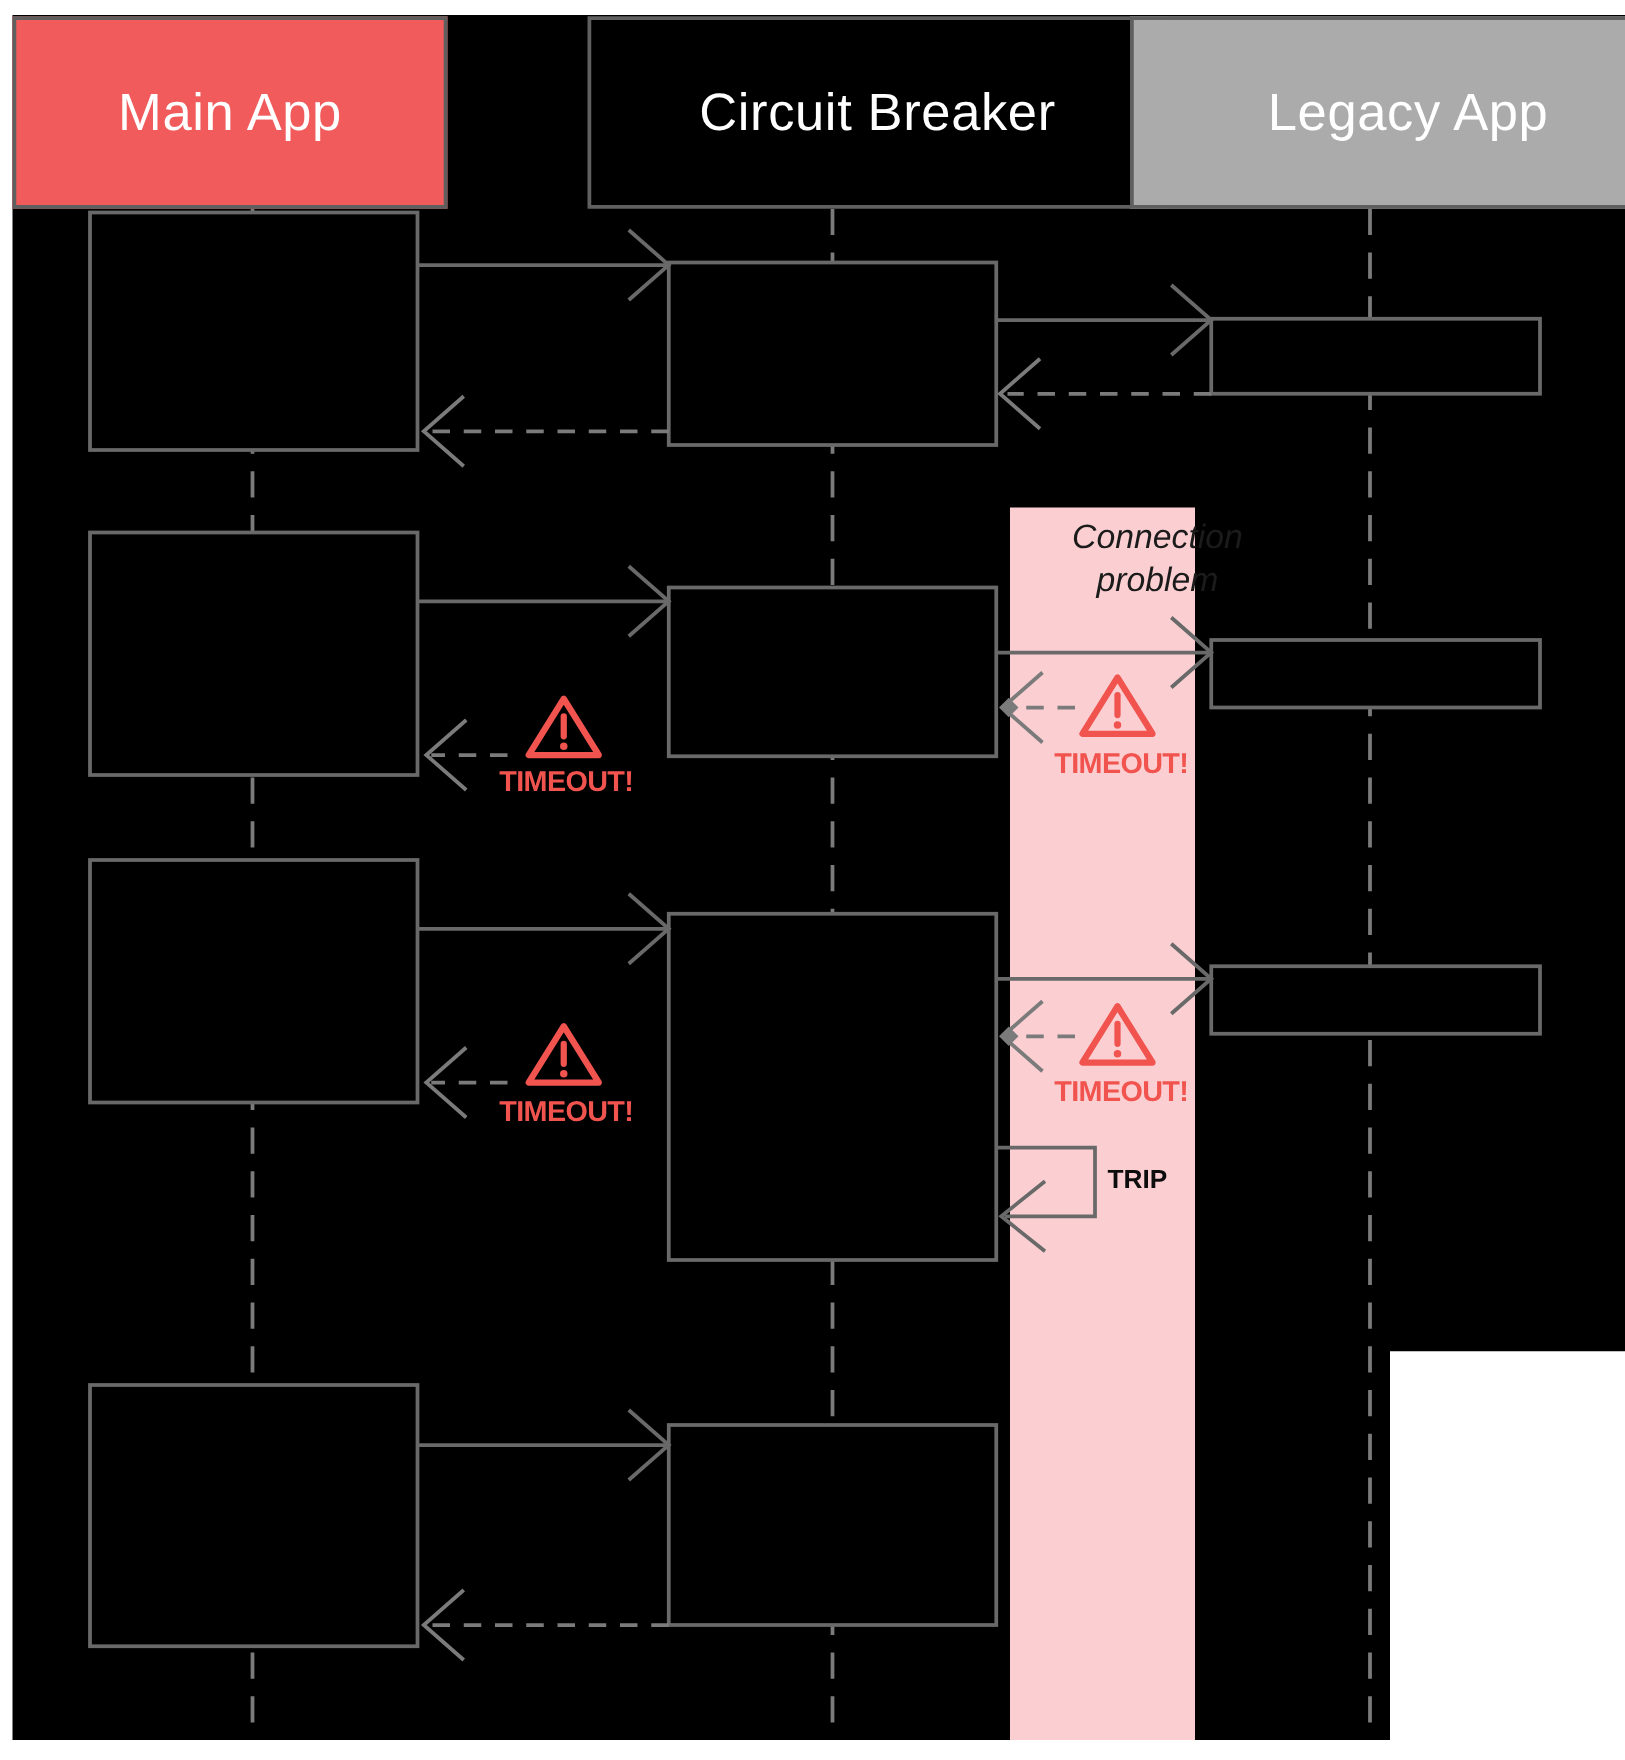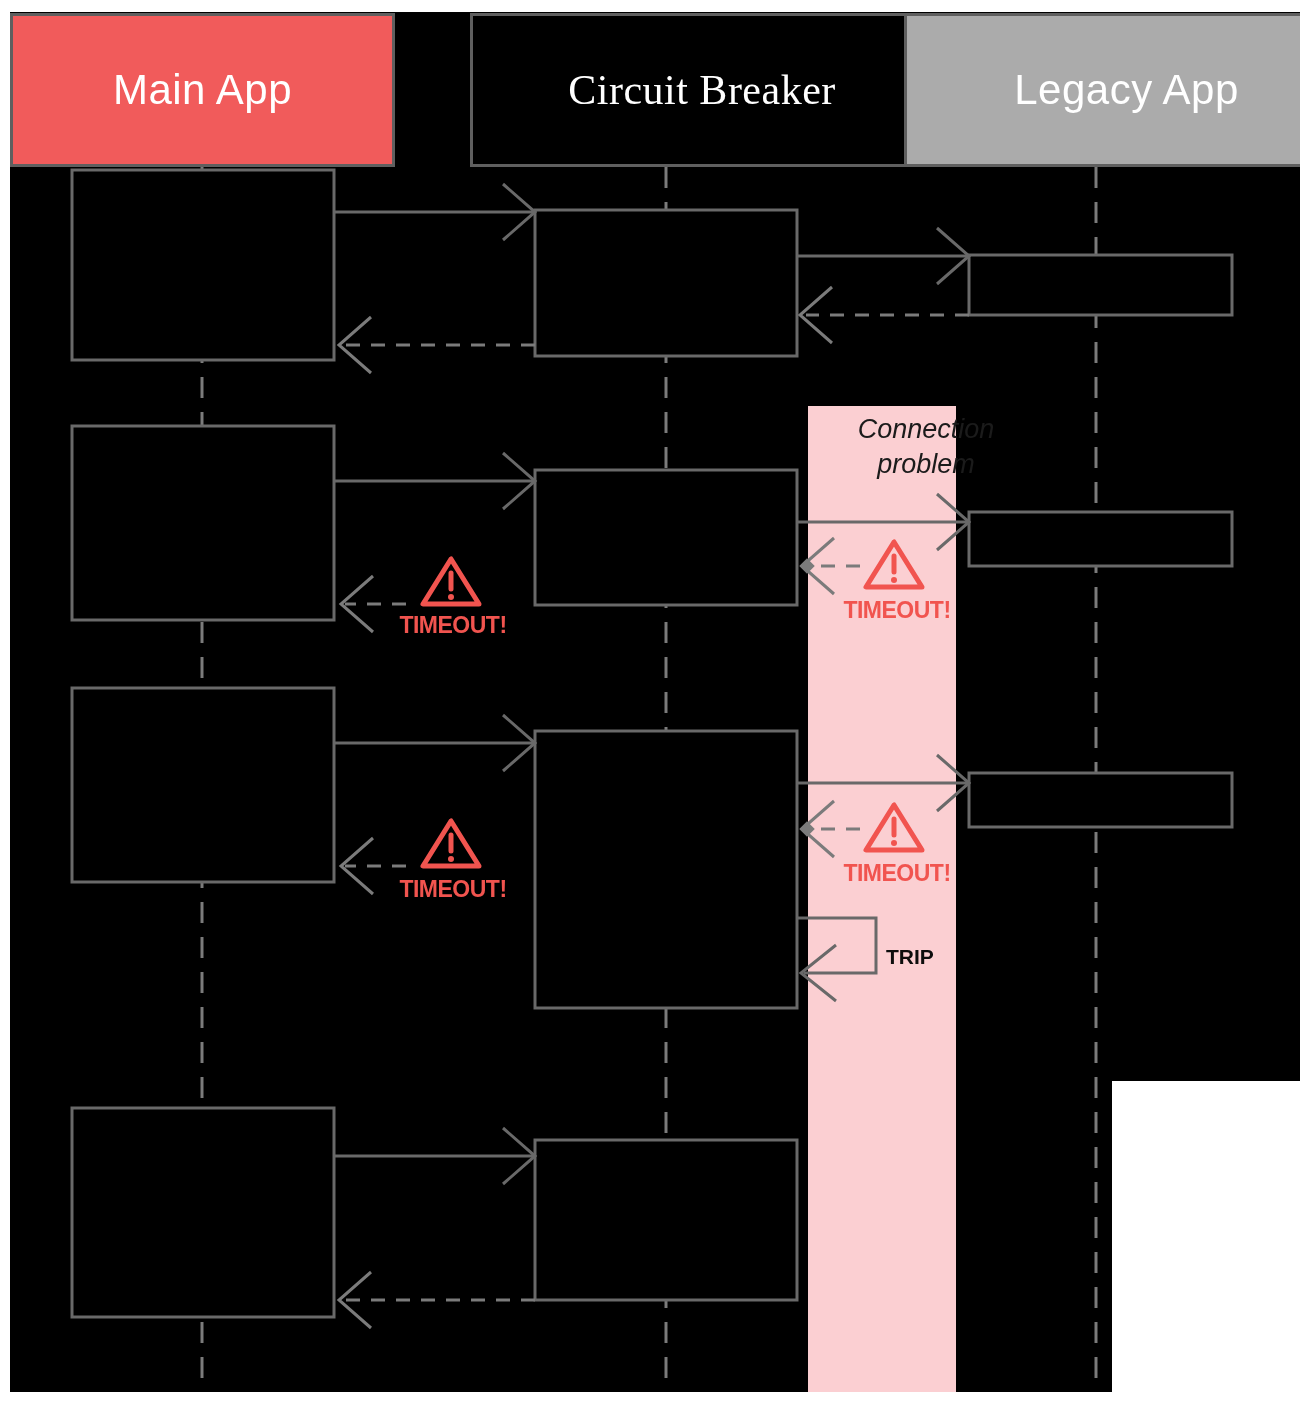--- a/index.html
+++ b/index.html
@@ -19,38 +19,38 @@
   .ret{stroke:var(--lifeline-gray,#7b7b7b);stroke-width:3;fill:none;stroke-dasharray:14 11;}
   .rethead{stroke:var(--lifeline-gray,#7b7b7b);stroke-width:3;fill:none;}
   .diam{fill:var(--lifeline-gray,#7b7b7b);}
   .warn-outline{stroke:var(--timeout-red,#f1544f);stroke-width:5;fill:none;stroke-linejoin:round;stroke-linecap:round;}
   .warn-dot{fill:var(--timeout-red,#f1544f);}
   .participant{
     top:13px;height:154px;display:flex;align-items:center;justify-content:center;
     border:3px solid var(--header-border,#5f5f5f);box-sizing:border-box;
     font-size:42px;color:#fff;letter-spacing:.5px;
   }
-  #hdr-main{left:10px;width:385px;background:var(--accent-red,#f15b5b);}
-  #hdr-cb{left:470px;width:464px;background:var(--diagram-black,#000);font-family:Liberation Serif, serif;}
+  #hdr-main{left:10px;width:348px;background:var(--accent-red,#f15b5b);}
+  #hdr-cb{left:470px;width:464px;background:var(--diagram-black,#000);}
   #hdr-legacy{left:904px;width:445px;background:var(--legacy-gray,#ababab);}
   #conn-problem{
     left:808px;top:412px;width:148px;text-align:center;
     font-style:italic;font-size:27px;line-height:35px;
     color:var(--annotation-dark,#1b1b1b);
     padding-left:44px;
   }
   .timeout-label{
     width:124px;text-align:center;font-weight:bold;font-size:23px;
     letter-spacing:-0.5px;color:var(--timeout-red,#f1544f);
   }
   #timeout-s2-left{left:391px;top:612px;}
   #timeout-s2-pink{left:835px;top:597px;}
   #timeout-s3-left{left:391px;top:876px;}
   #timeout-s3-pink{left:835px;top:860px;}
-  #trip-label{left:886px;top:932px;width:64px;font-weight:bold;font-size:21px;color:#0d0d0d;margin-top:13px;}
+  #trip-label{left:886px;top:932px;width:64px;font-weight:bold;font-size:21px;color:#0d0d0d;}
 </style>
 </head>
 <body>
 
 <div id="canvas">
 
   <div class="abs" id="diagram-bg"></div>
   <div class="abs" id="bg-cutout"></div>
   <div class="abs" id="pink-band"></div>
 

